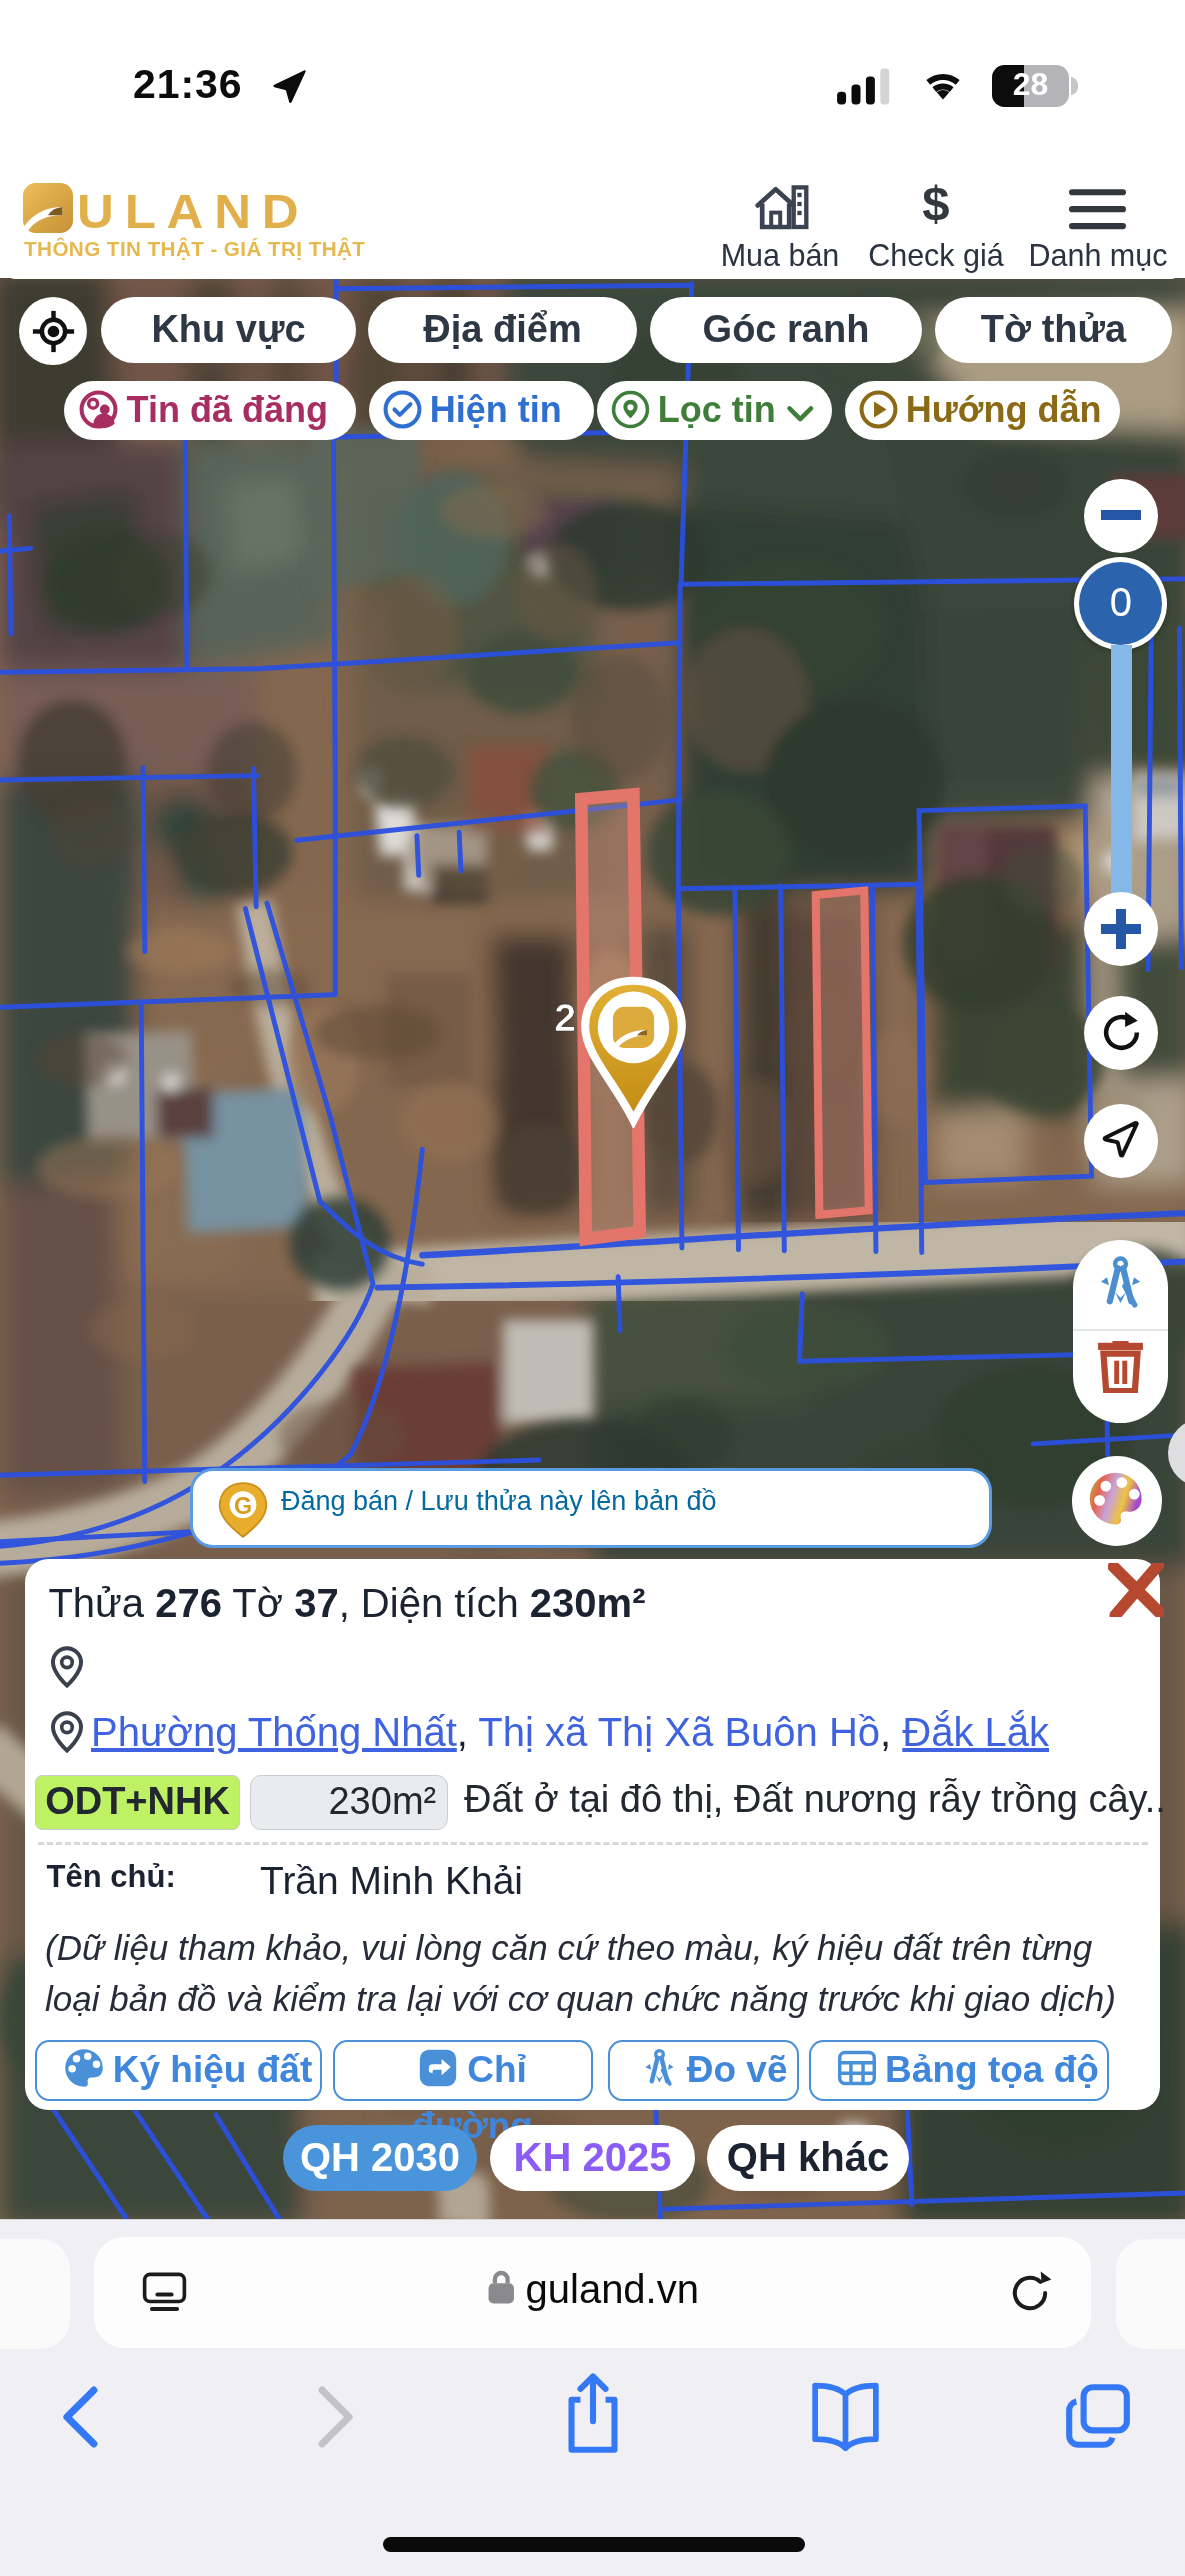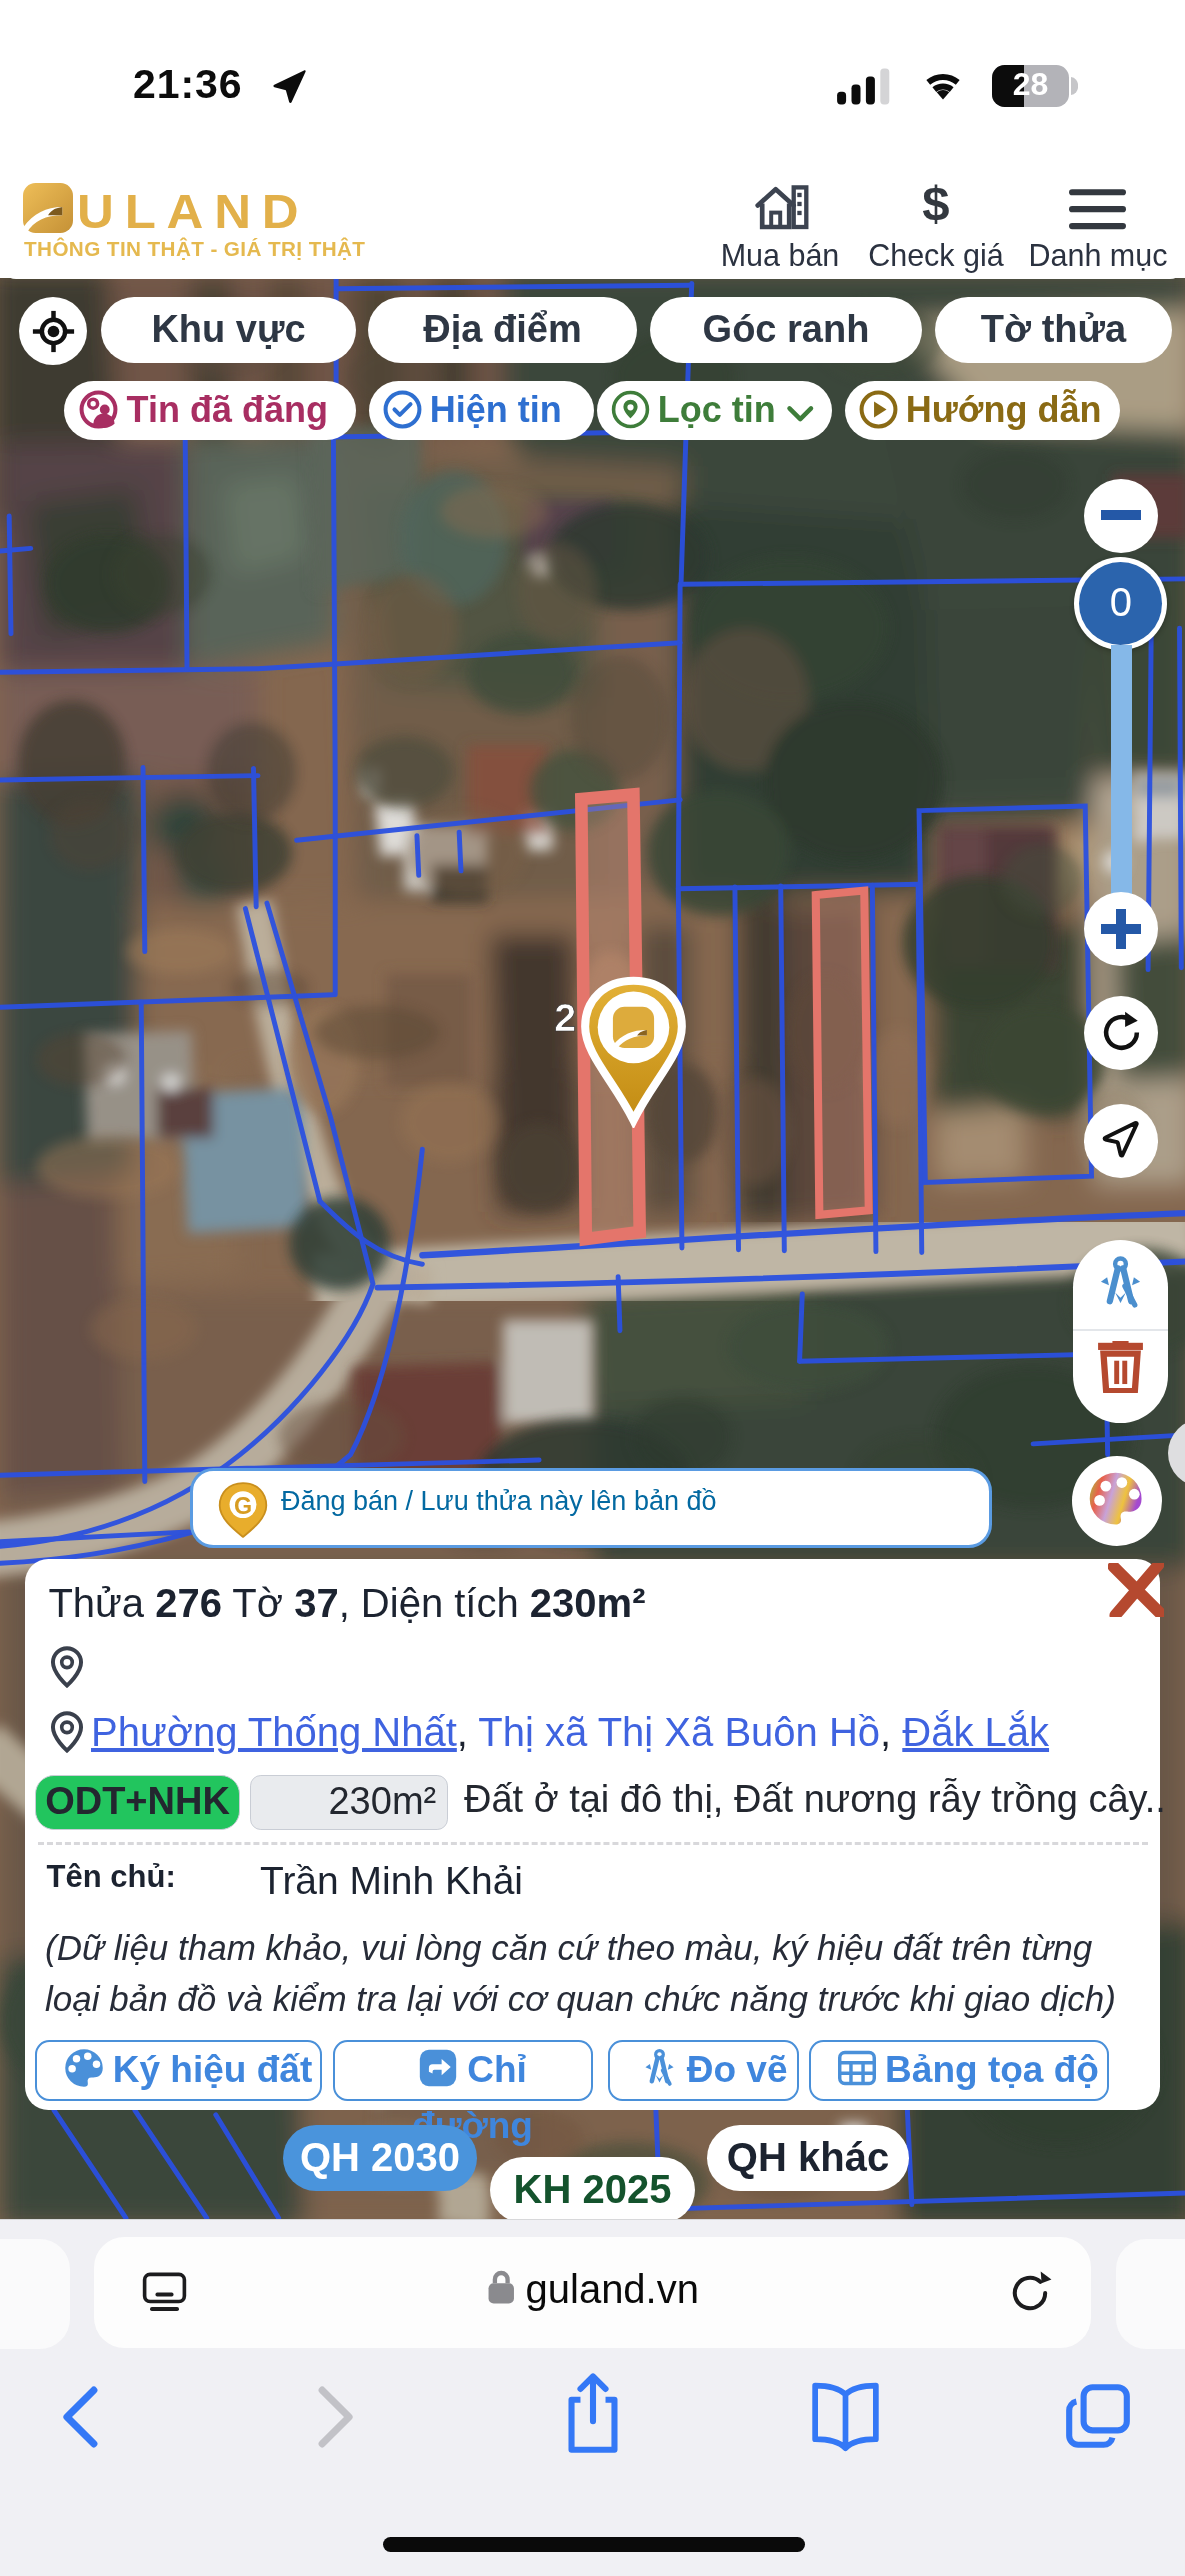--- a/index.html
+++ b/index.html
@@ -482,21 +482,21 @@
         <path d="M12 2 a8.5 8.5 0 0 1 8.5 8.5 C20.5 17 12 24.5 12 24.5 S3.5 17 3.5 10.5 A8.5 8.5 0 0 1 12 2 Z" fill="none" stroke="#3a404c" stroke-width="2.4"></path>
         <circle cx="12" cy="10.5" r="3.2" fill="none" stroke="#3a404c" stroke-width="2.2"></circle>
       </svg>
 
     <svg class="abs" style="left:21.6px;top:151px;" width="40" height="43" viewBox="0 0 24 26">
         <path d="M12 2 a8.5 8.5 0 0 1 8.5 8.5 C20.5 17 12 24.5 12 24.5 S3.5 17 3.5 10.5 A8.5 8.5 0 0 1 12 2 Z" fill="none" stroke="#3a404c" stroke-width="2.4"></path>
         <circle cx="12" cy="10.5" r="3.2" fill="none" stroke="#3a404c" stroke-width="2.2"></circle>
       </svg>
     <div class="abs" style="left:66px;top:151px;font-size:40px;color:#1c2330;"><span style="color:#3f63e0;text-decoration:underline;">Phường Thống Nhất</span>, <span style="color:#3f63e0;">Thị xã Thị Xã Buôn Hồ</span>, <span style="color:#3f63e0;text-decoration:underline;">Đắk Lắk</span></div>
 
-    <div class="abs" style="left:10px;top:216px;width:205px;height:55px;background:#22c55e;border:1.8px solid #c9cdd5;border-radius:19px;font-size:38px;font-weight:700;color:#23272f;text-align:center;line-height:51px;">ODT+NHK</div>
+    <div class="abs" style="left:10px;top:216px;width:205px;height:55px;background:#bef264;border:1.8px solid #c9cdd5;border-radius:7px;font-size:38px;font-weight:700;color:#23272f;text-align:center;line-height:51px;">ODT+NHK</div>
 
     <div class="abs" style="left:225px;top:216px;width:198px;height:55px;background:#e9ebee;border:1.8px solid #c9cdd5;border-radius:10.8px;font-size:38px;color:#23272f;text-align:right;line-height:51px;padding-right:10.8px;">230m²</div>
 
     <div class="abs" style="left:439px;top:219px;width:699px;font-size:38px;color:#23272f;white-space:nowrap;overflow:hidden;">Đất ở tại đô thị, Đất nương rẫy trồng cây...</div>
 
     <div class="abs" style="left:12.6px;top:283px;width:1110px;border-top:3.6px dashed #d8d8db;"></div>
 
     <div class="abs" style="left:21.6px;top:300px;font-size:31px;font-weight:700;color:#1c2330;">Tên chủ:</div>
     <div class="abs" style="left:235px;top:300px;font-size:39px;color:#1c2330;">Trần Minh Khải</div>
 
@@ -533,21 +533,21 @@
 
     <div class="cbtn" style="left:784px;width:300px;">
       <svg style="vertical-align:-5.4px;margin-right:9px;" width="38" height="38" viewBox="0 0 44 44">
           <rect x="2" y="4" width="40" height="36" rx="6" fill="none" stroke="#4a90d9" stroke-width="4"></rect>
           <path d="M2 16 L42 16 M15 16 L15 40 M29 16 L29 40 M2 28 L42 28" stroke="#4a90d9" stroke-width="4"></path>
         </svg>Bảng tọa độ</div>
   </div>
 
   <div class="abs" style="left:283px;top:2125px;width:194px;height:66px;background:#4a94dc;border-radius:33px;color:#fff;font-size:40px;font-weight:700;text-align:center;line-height:65px;">QH 2030</div>
 
-  <div class="abs" style="left:490px;top:2125px;width:205px;height:66px;background:#fff;border-radius:33px;color:#14532d;font-size:40px;font-weight:700;text-align:center;line-height:65px;margin-top:32px;">KH 2025</div>
+  <div class="abs" style="left:490px;top:2125px;width:205px;height:66px;background:#fff;border-radius:33px;color:#8b5cf6;font-size:40px;font-weight:700;text-align:center;line-height:65px;">KH 2025</div>
 
   <div class="abs" style="left:707px;top:2125px;width:202px;height:66px;background:#fff;border-radius:33px;color:#1c2330;font-size:40px;font-weight:700;text-align:center;line-height:65px;">QH khác</div>
 
   <div class="abs" id="safari" style="left:0;top:2219px;width:1186px;height:357px;background:#f0f0f4;border-top:1.8px solid #d8d8da;">
 
     <div class="abs" style="left:-54px;top:19px;width:124px;height:110px;border-radius:30.5px;background:#fafafb;"></div>
     <div class="abs" style="left:1116px;top:19px;width:124px;height:110px;border-radius:30.5px;background:#fafafb;"></div>
 
     <div class="abs" style="left:94px;top:17px;width:997px;height:111px;border-radius:30.5px;background:#fdfdfd;">
 

